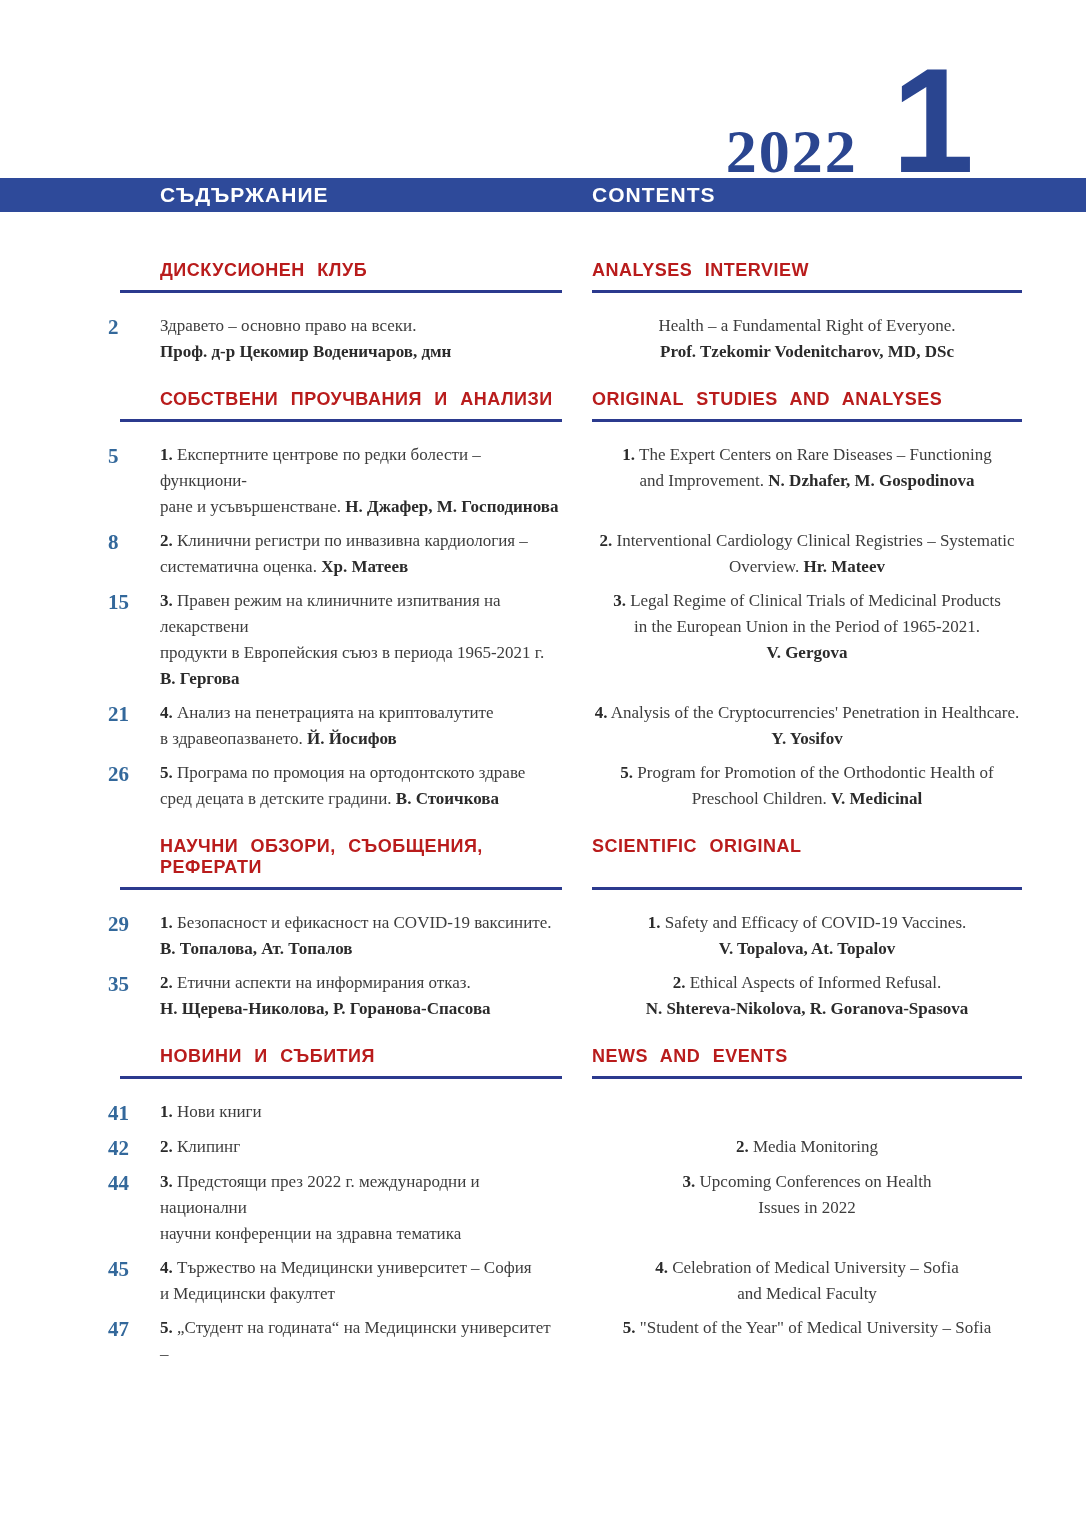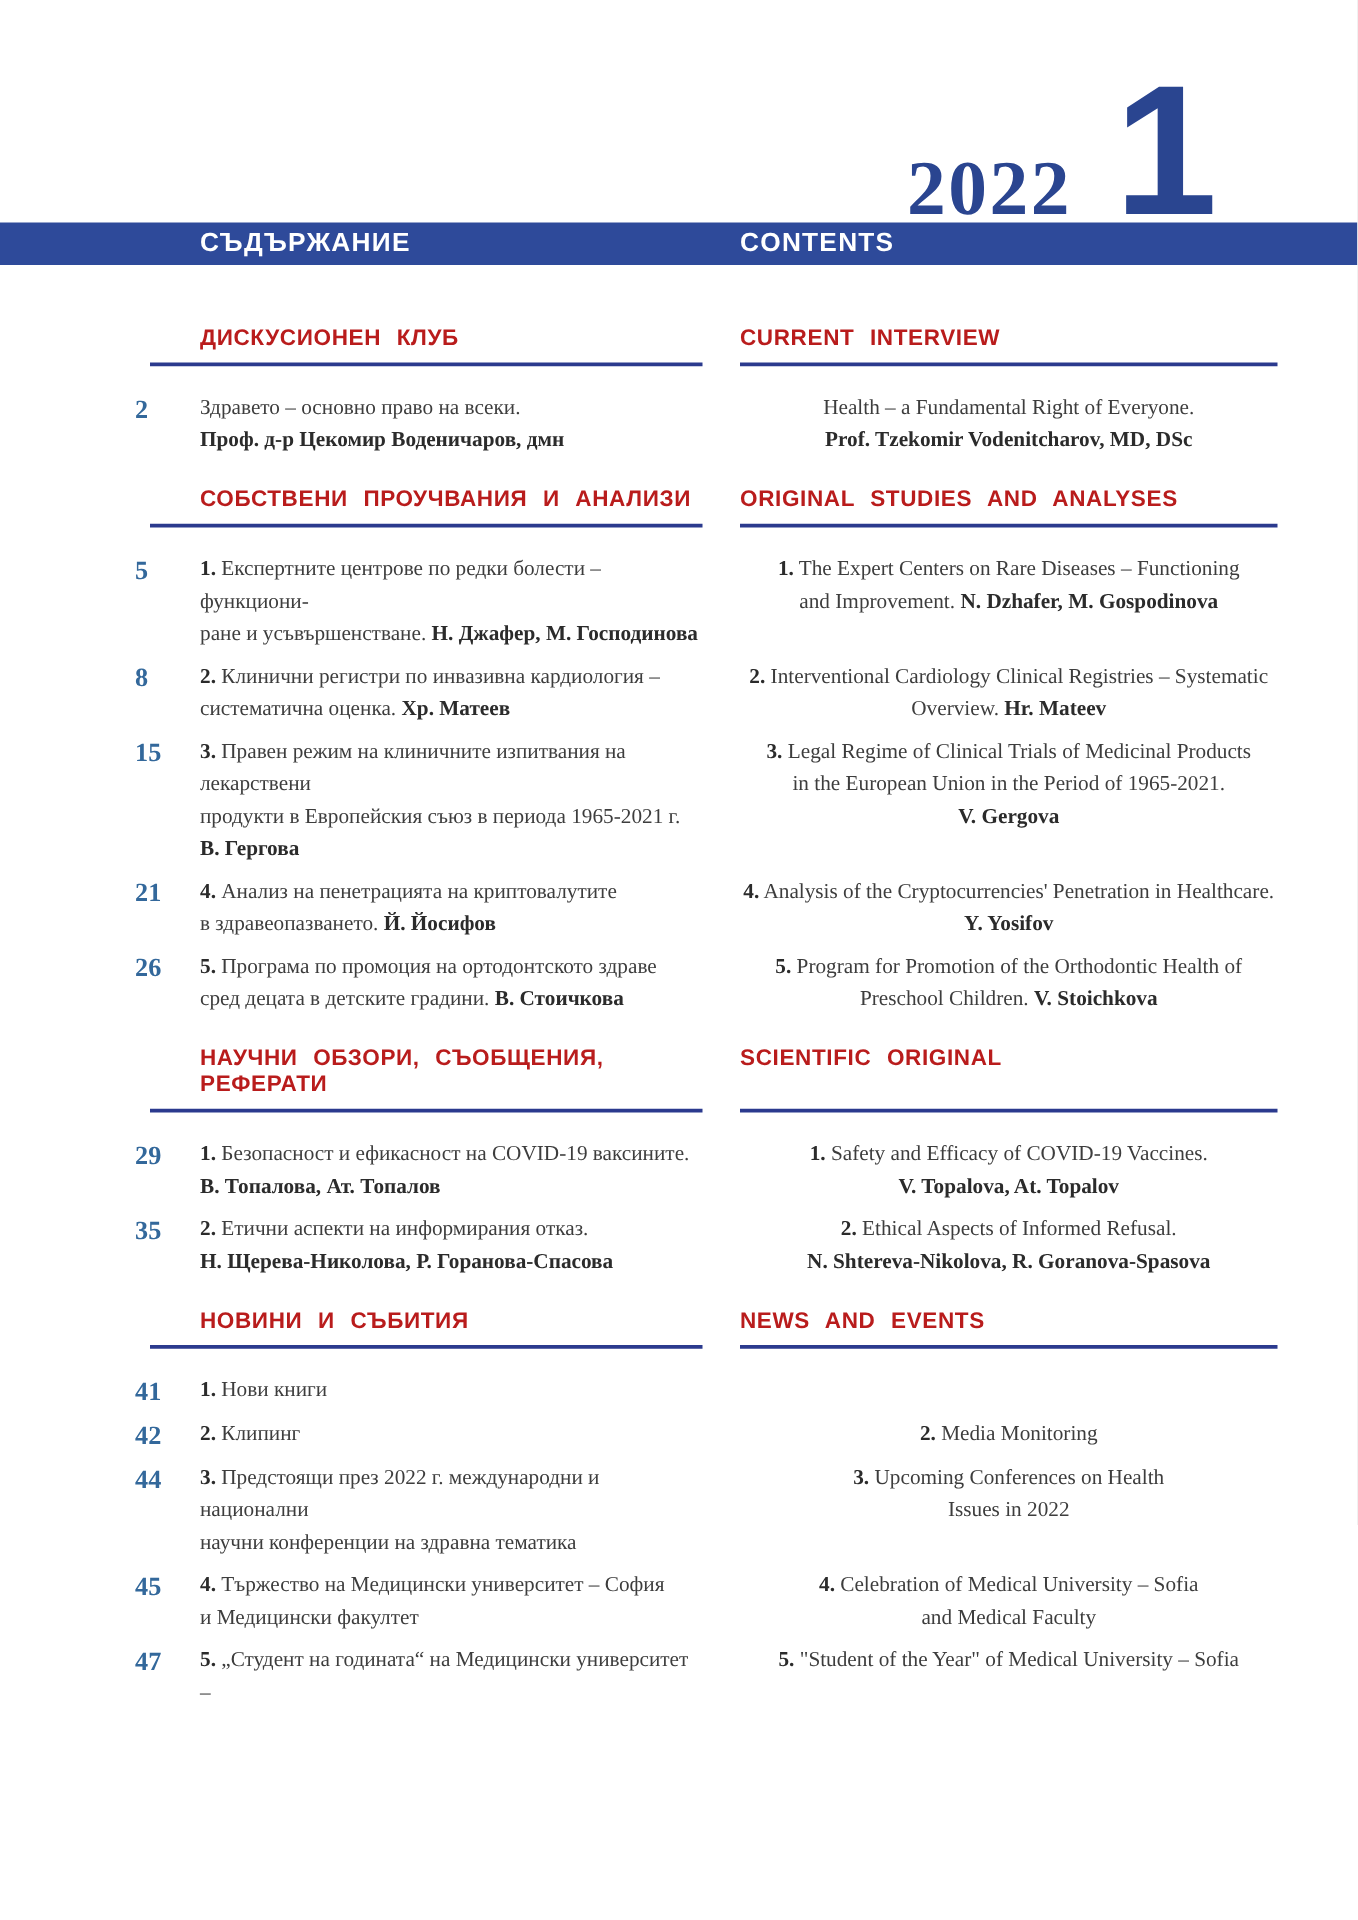--- a/index.html
+++ b/index.html
@@ -106,21 +106,21 @@
   </div>
 
   <div class="titlebar">
     <span class="tb-bg">СЪДЪРЖАНИЕ</span>
     <span class="tb-en">CONTENTS</span>
   </div>
 
   <div class="toc" id="toc">
       <div class="sec-row">
         <div class="sec-head bgh">ДИСКУСИОНЕН КЛУБ</div>
-        <div class="sec-head enh">CURRENT INTERVIEW</div>
+        <div class="sec-head enh">ANALYSES INTERVIEW</div>
       </div>
       <div class="entry-row">
         <div class="pnum">2</div>
         <div class="etext bgt">
           <div class="line"><span class="r">Здравето – основно право на всеки.</span></div>
           <div class="line"><span class="b">Проф. д-р Цекомир Воденичаров, дмн</span></div>
         </div>
         <div class="etext ent">
           <div class="line"><span class="r">Health – a Fundamental Right of Everyone.</span></div>
           <div class="line"><span class="b">Prof. Tzekomir Vodenitcharov, MD, DSc</span></div>
@@ -177,21 +177,21 @@
         </div>
       </div>
       <div class="entry-row">
         <div class="pnum">26</div>
         <div class="etext bgt">
           <div class="line"><span class="b">5.</span><span class="r"> Програма по промоция на ортодонтското здраве</span></div>
           <div class="line"><span class="r">сред децата в детските градини. </span><span class="b">В. Стоичкова</span></div>
         </div>
         <div class="etext ent">
           <div class="line"><span class="b">5.</span><span class="r"> Program for Promotion of the Orthodontic Health of</span></div>
-          <div class="line"><span class="r">Preschool Children. </span><span class="b">V. Stoichkova</span></div>
+          <div class="line"><span class="r">Preschool Children. </span><span class="b">V. Medicinal</span></div>
         </div>
       </div>
       <div class="sec-row later">
         <div class="sec-head bgh">НАУЧНИ ОБЗОРИ, СЪОБЩЕНИЯ, РЕФЕРАТИ</div>
         <div class="sec-head enh">SCIENTIFIC ORIGINAL</div>
       </div>
       <div class="entry-row">
         <div class="pnum">29</div>
         <div class="etext bgt">
           <div class="line"><span class="b">1.</span><span class="r"> Безопасност и ефикасност на COVID-19 ваксините.</span></div>

